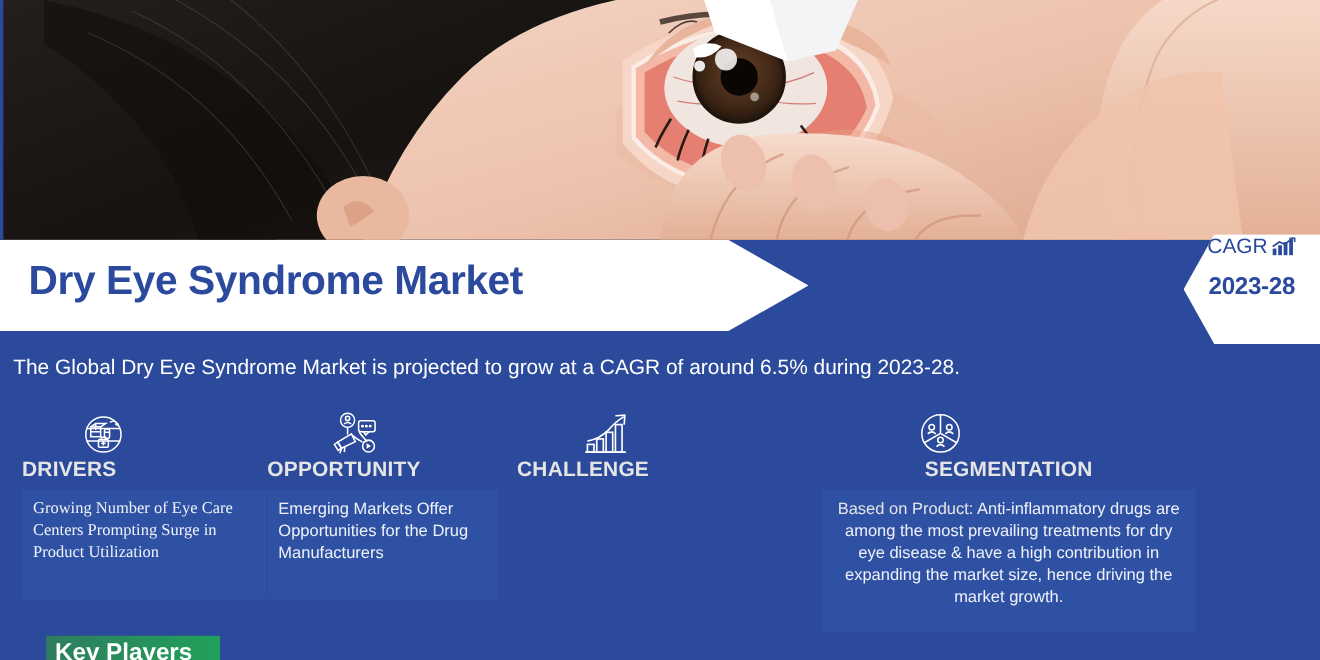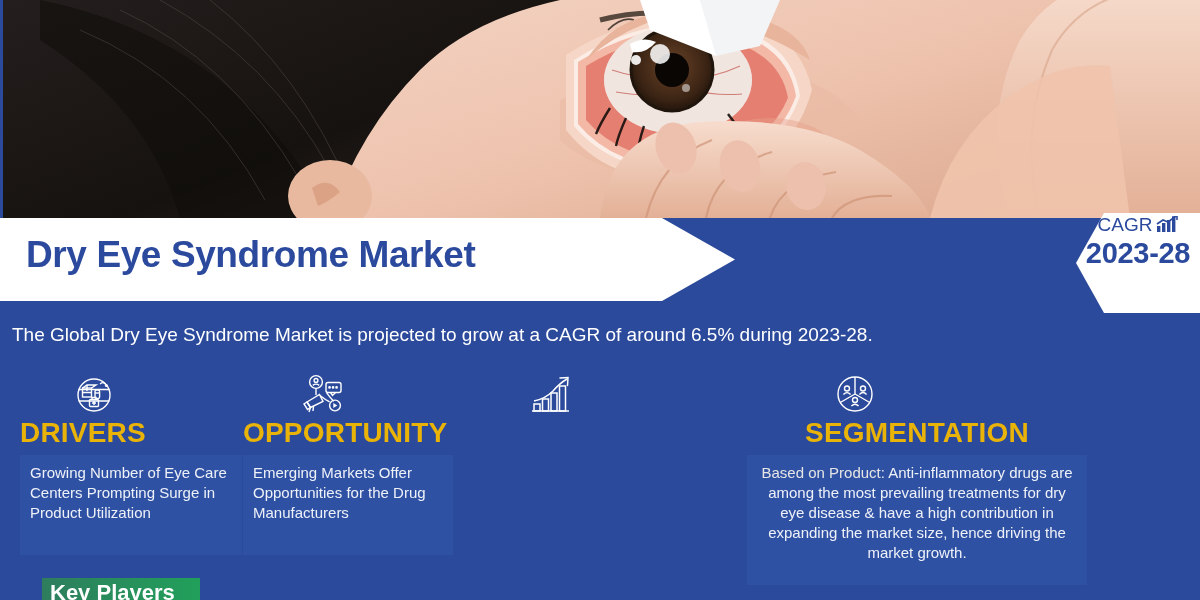--- a/index.html
+++ b/index.html
@@ -83,24 +83,24 @@
     justify-content: center;
     gap: 4px;
     margin-top: 2px;
   }
   .cagr-label {
     font-size: 19px;
     line-height: 1;
     letter-spacing: 0px;
   }
   .cagr-years {
-    font-size: 29px;
+    font-size: 22px;
     font-weight: bold;
     line-height: 1;
-    margin-top: 5px;
+    margin-top: 15px;
     letter-spacing: -0.3px;
   }
 
   
   .subtitle {
     position: absolute;
     left: 12px;
     top: 324px;
     font-size: 19px;
     color: #ffffff;
@@ -110,44 +110,44 @@
   
   .col { position: absolute; top: 370px; }
   .col-icon {
     height: 46px;
     display: flex;
     align-items: flex-end;
     justify-content: center;
     margin-bottom: 2px;
   }
   .col-heading {
-    font-size: 28px;
+    font-size: 19px;
     font-weight: bold;
-    color: #eab308;
+    color: #e5e5e5;
     letter-spacing: 0.2px;
     line-height: 1.1;
     margin: 2px 0 6px 0;
     white-space: nowrap;
   }
   .col-body {
     background: #2F51A4;
     color: #eef1f8;
     font-size: 15px;
     line-height: 1.33;
     padding: 8px 10px 10px 10px;
     box-sizing: border-box;
   }
   .col-body b { color: #e5e5e5; font-weight: normal; }
 
   #col-drivers       { left: 20px;  width: 222px; }
   #col-opportunity   { left: 243px; width: 210px; }
   #col-challenge     { left: 470px; width: 218px; }
   #col-segmentation  { left: 747px; width: 340px; text-align: center; }
 
-  #col-drivers .col-body      { height: 100px; }
+  #col-drivers .col-body      { height: 100px; font-family: Liberation Serif, serif; }
   #col-opportunity .col-body  { height: 100px; }
   #col-challenge .col-body    { height: 100px; }
   #col-segmentation .col-body { height: 130px; }
 
   #col-drivers .col-icon      { width: 96px; margin-left: 26px; }
   #col-opportunity .col-icon  { width: 96px; margin-left: 32px; }
   #col-challenge .col-icon    { width: 96px; margin-left: 34px; }
   #col-segmentation .col-icon { width: 96px; margin-left: 60px; }
 
   .icon-svg { display:block; }
@@ -364,20 +364,21 @@
       <svg class="icon-svg" width="46" height="42" viewBox="0 0 46 42" stroke="#ffffff" fill="none" stroke-width="1.5">
         <rect x="5" y="30" width="6" height="7"></rect>
         <rect x="13.5" y="25" width="6" height="12"></rect>
         <rect x="22" y="19" width="6" height="18"></rect>
         <rect x="30.5" y="12" width="6" height="25"></rect>
         <path d="M3 37 H40"></path>
         <path d="M5 27 Q16 25 24 17 Q31 9 38 5"></path>
         <path d="M31 4 L39 3.5 L38.5 11.5" stroke-linecap="round"></path>
       </svg>
     </div>
+    <div class="col-heading">CHALLENGE</div>
   </div>
 
   <div class="col" id="col-segmentation">
     <div class="col-icon">
       <svg class="icon-svg" width="44" height="44" viewBox="0 0 44 44" stroke="#ffffff" fill="none" stroke-width="1.4">
         <circle cx="22" cy="22" r="17"></circle>
         <path d="M22 22 V5 M22 22 L36.7 30.5 M22 22 L7.3 30.5"></path>
         <circle cx="14" cy="16.5" r="2.5"></circle>
         <path d="M10.4 22.4 q3.6 -3.6 7.2 0"></path>
         <circle cx="30" cy="16.5" r="2.5"></circle>

